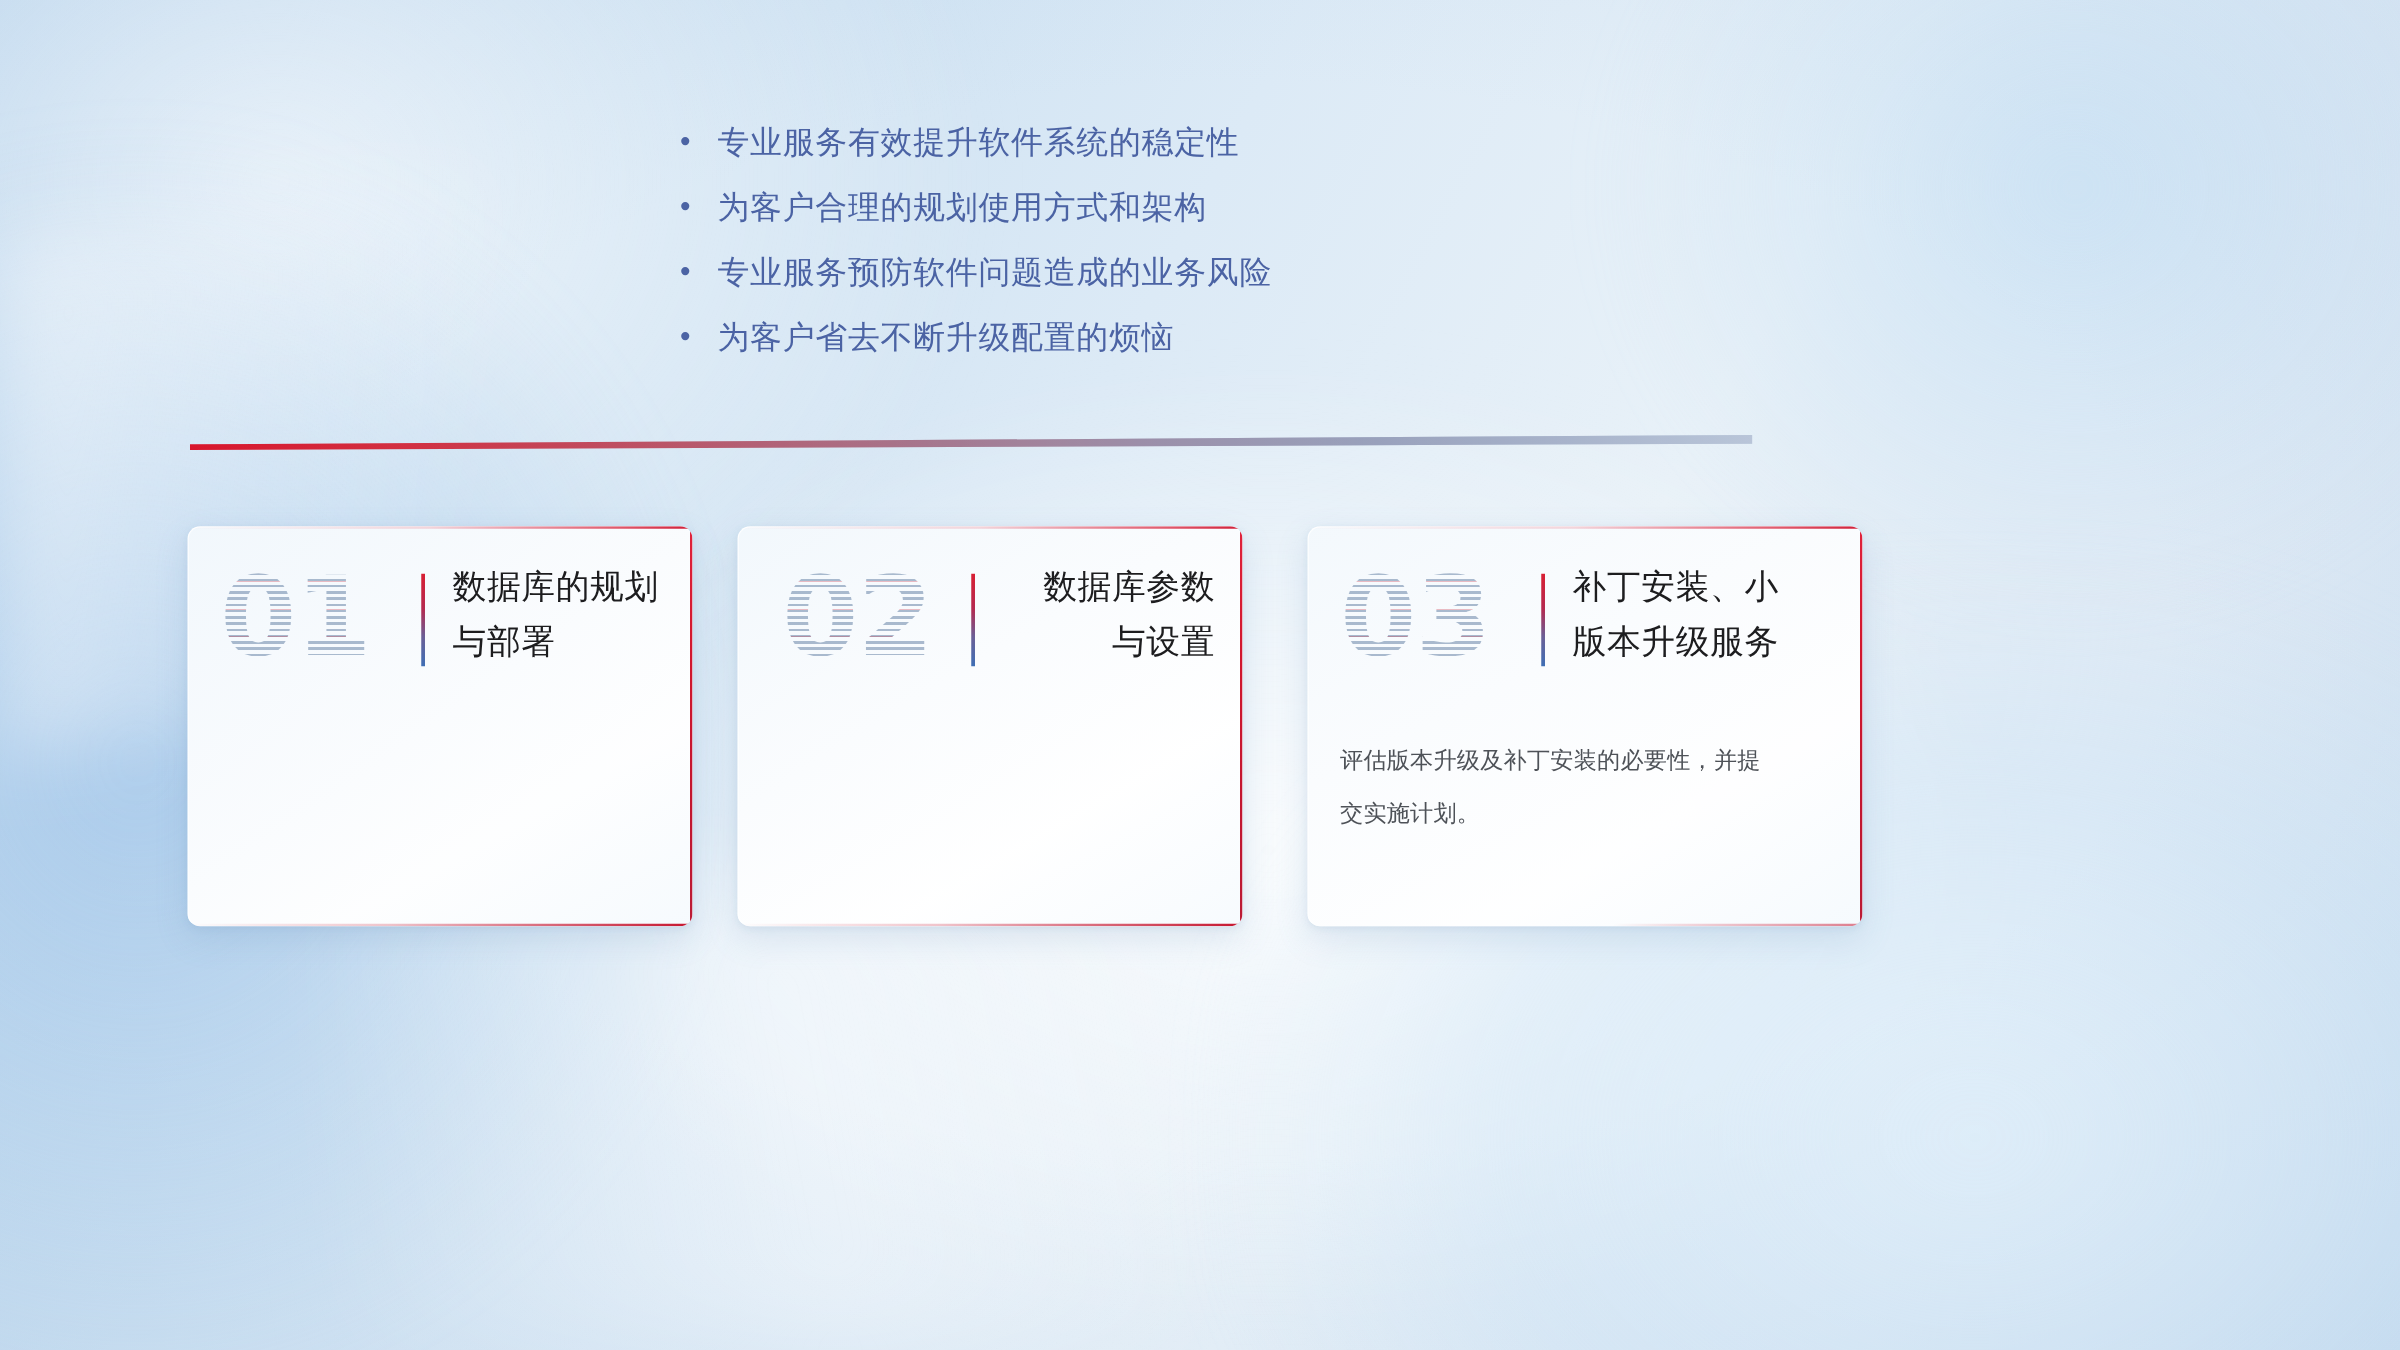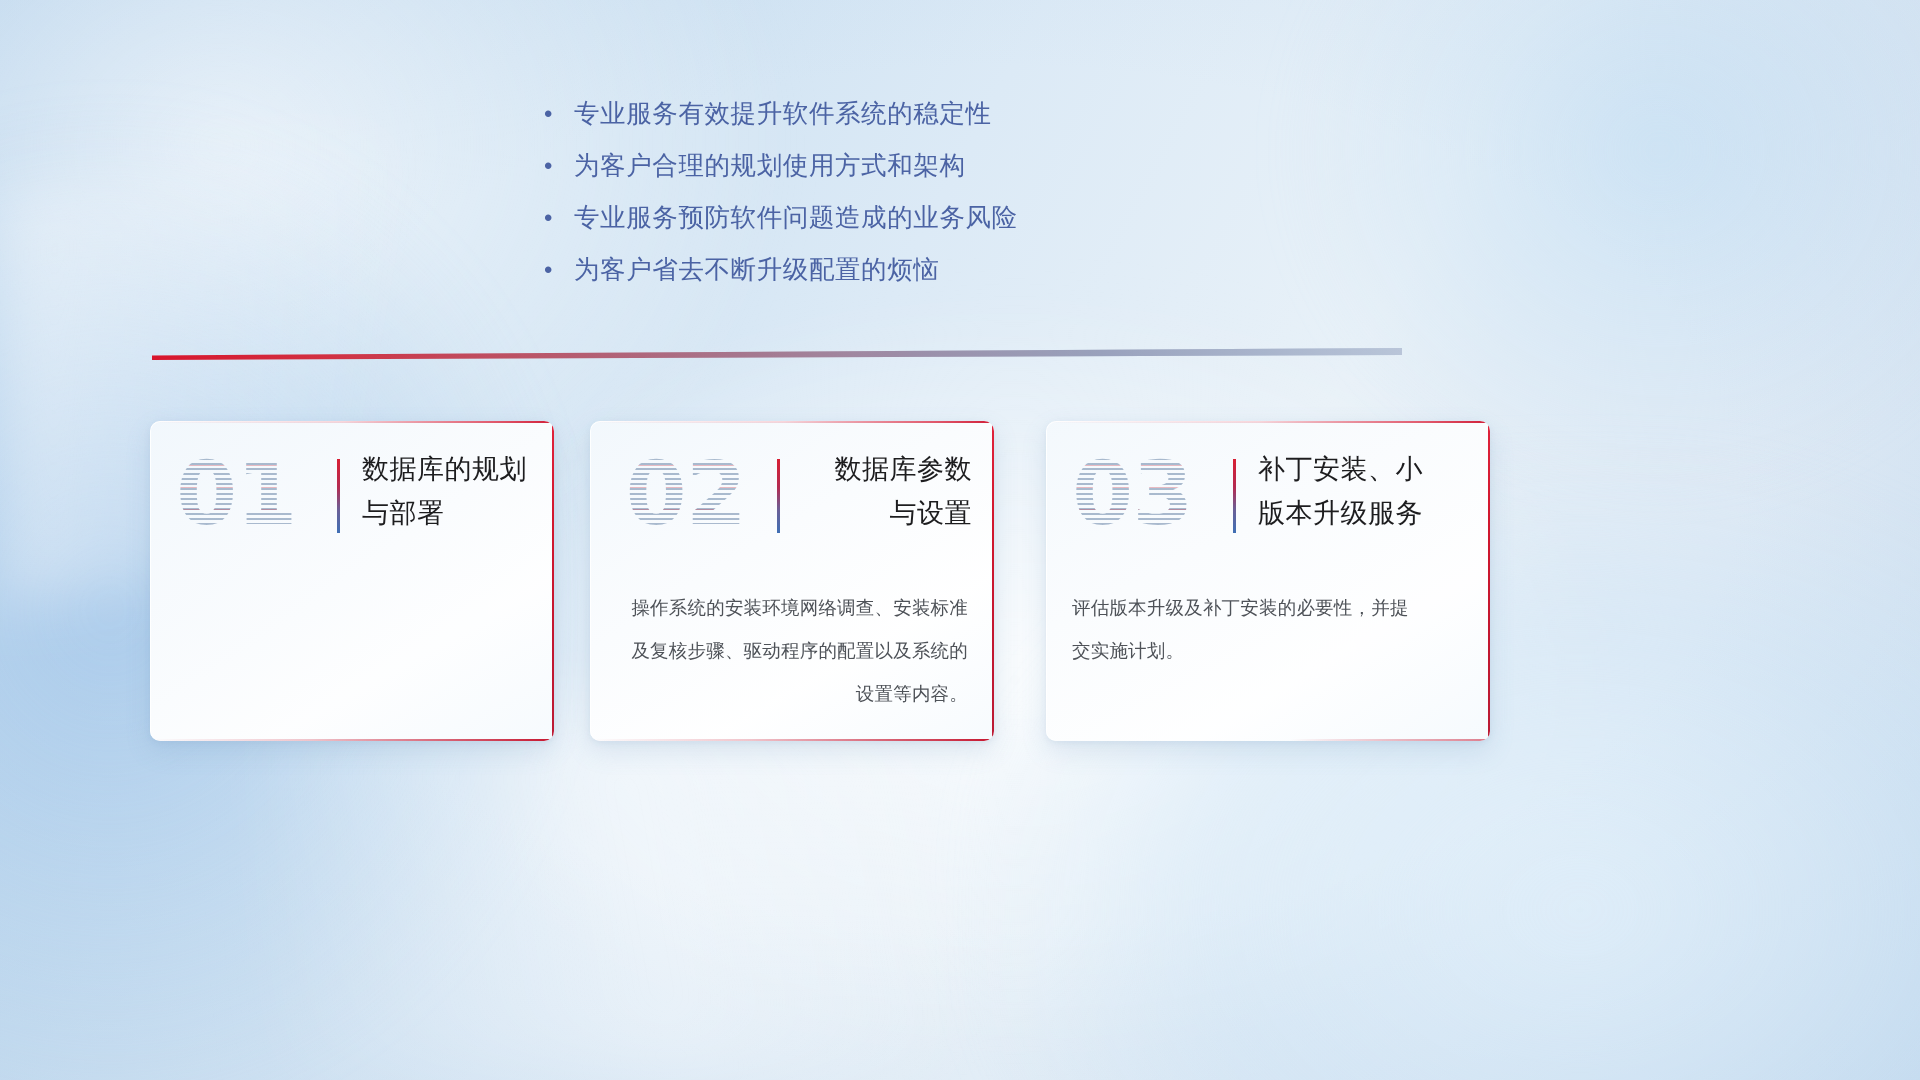--- a/index.html
+++ b/index.html
@@ -167,21 +167,20 @@
       <div class="card-accent-b"></div>
       <div class="card-head">
         <div class="num">02</div>
         <div class="num-tint">02</div>
         <div class="vbar"></div>
         <div class="card-title">
           <div>数据库参数</div>
           <div>与设置</div>
         </div>
       </div>
-      <div class="card-body">操作系统的安装环境网络调查、安装标准及复核步骤、驱动程序的配置以及系统的设置等内容。</div>
     </div>
 
     <div class="card c3">
       <div class="card-accent-top"></div>
       <div class="card-accent"></div>
       <div class="card-accent-b"></div>
       <div class="card-head">
         <div class="num">03</div>
         <div class="num-tint">03</div>
         <div class="vbar"></div>

